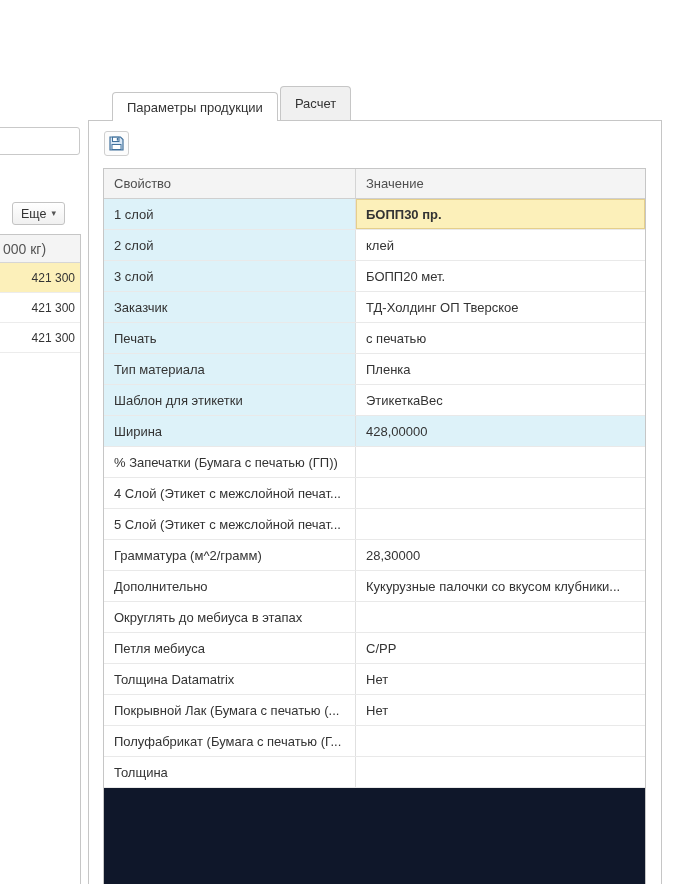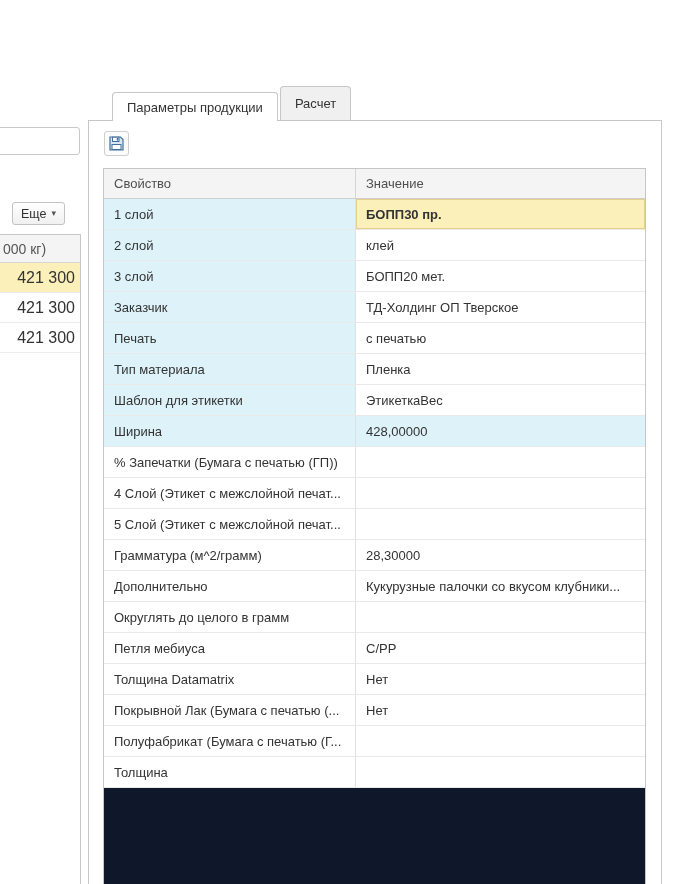--- a/index.html
+++ b/index.html
@@ -11,21 +11,21 @@
     border:1px solid #c9c9c9;border-radius:0 3px 3px 0;box-sizing:border-box;}
   .more-btn{position:absolute;left:12px;top:202px;height:23px;padding:0 8px;
     border:1px solid #c3c3c3;border-radius:3px;background:linear-gradient(#ffffff,#f0f0f0);
     font-family:inherit;font-size:12.5px;color:#333;display:flex;align-items:center;gap:5px;cursor:default;}
   .more-btn .arrow{font-size:9px;color:#555;line-height:1;}
   .left-grid{position:absolute;left:-1px;top:234px;width:82px;height:650px;box-sizing:border-box;
     border-top:1px solid #c6c6c6;border-right:1px solid #c6c6c6;background:#ffffff;}
   .left-grid-header{height:28px;box-sizing:border-box;background:#f4f4f4;border-bottom:1px solid #d6d6d6;
     display:flex;align-items:center;padding:0 4px;color:#555555;font-size:14px;white-space:nowrap;overflow:hidden;}
   .lrow{height:30px;box-sizing:border-box;border-bottom:1px solid #ececec;display:flex;align-items:center;
-    justify-content:flex-end;padding-right:5px;font-size:16px;background:#ffffff;}
+    justify-content:flex-end;padding-right:5px;font-size:12px;background:#ffffff;}
   .lrow.selected{background:#fcf0ba;}
 
   
   .tabbar{position:absolute;left:112px;top:92px;height:29px;display:flex;align-items:flex-end;z-index:3;}
   .tab{box-sizing:border-box;height:34px;margin-bottom:1px;margin-right:2px;padding:0 14px;display:flex;align-items:center;
     background:#f0f0f0;border:1px solid #c6c6c6;border-bottom:none;border-radius:4px 4px 0 0;color:#333;cursor:default;white-space:nowrap;}
   .tab.active{height:29px;margin-bottom:0;background:#ffffff;}
 
   .panel-box{position:absolute;left:88px;top:120px;width:574px;height:764px;box-sizing:border-box;
     border:1px solid #c6c6c6;border-bottom:none;background:#ffffff;z-index:1;}
@@ -141,21 +141,21 @@
         </div>
         <div class="row">
           <div class="cell prop">Грамматура (м^2/грамм)</div>
           <div class="cell val">28,30000</div>
         </div>
         <div class="row">
           <div class="cell prop">Дополнительно</div>
           <div class="cell val">Кукурузные палочки со вкусом клубники...</div>
         </div>
         <div class="row">
-          <div class="cell prop">Округлять до целого в грамм</div>
+          <div class="cell prop">Округлять до мебиуса в этапах</div>
           <div class="cell val"></div>
         </div>
         <div class="row">
           <div class="cell prop">Петля мебиуса</div>
           <div class="cell val">C/PP</div>
         </div>
         <div class="row">
           <div class="cell prop">Толщина Datamatrix</div>
           <div class="cell val">Нет</div>
         </div>

